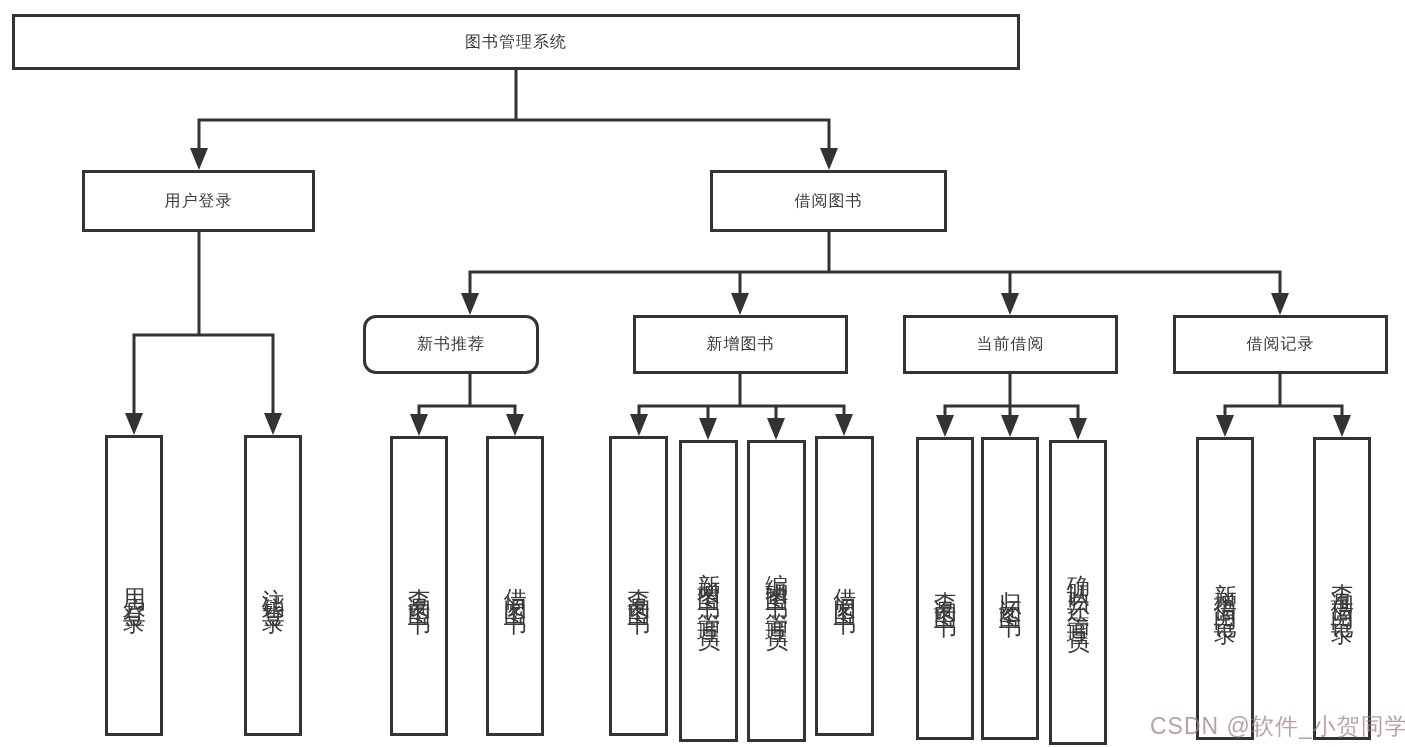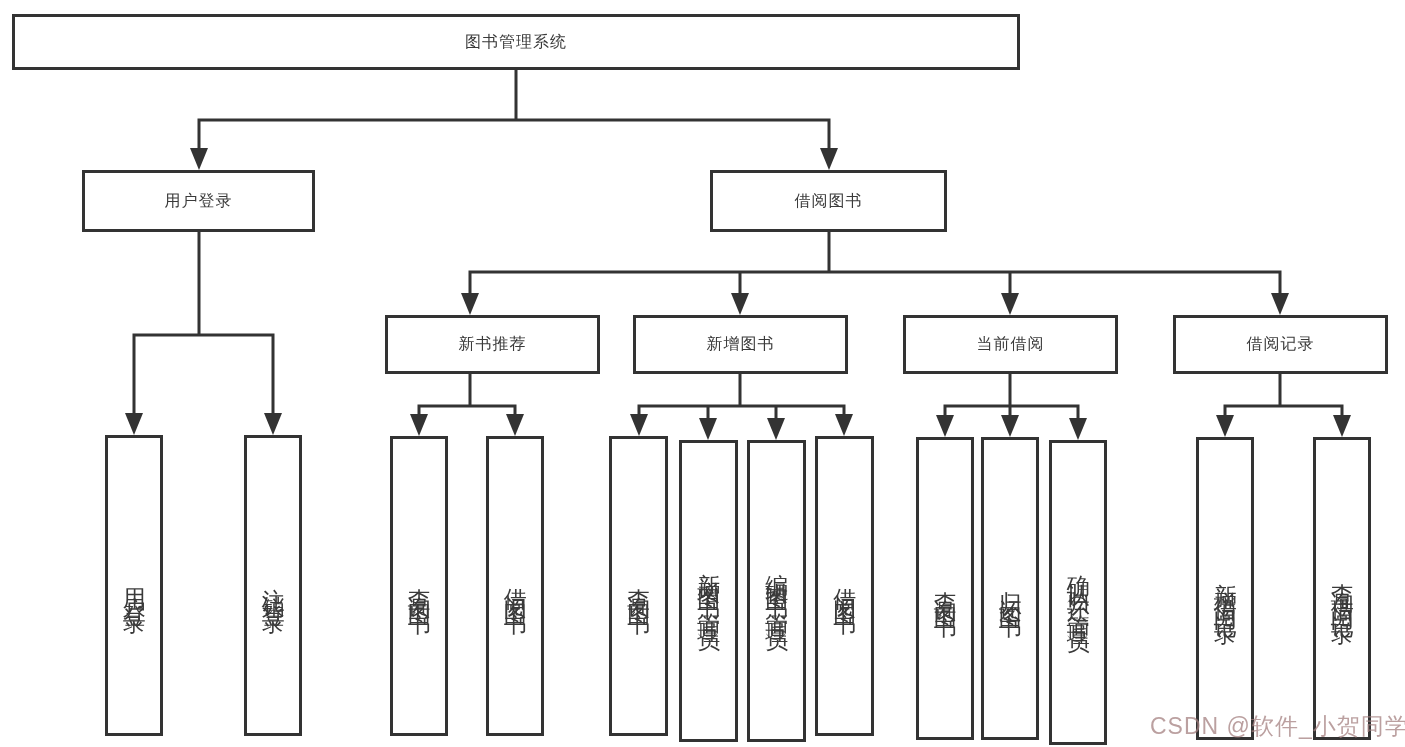--- a/index.html
+++ b/index.html
@@ -130,21 +130,21 @@
     <span>图书管理系统</span>
   </div>
 
   <div class="node hbox" style="left:82px; top:170px; width:233px; height:62px;">
     <span>用户登录</span>
   </div>
   <div class="node hbox" style="left:710px; top:170px; width:237px; height:62px;">
     <span>借阅图书</span>
   </div>
 
-  <div class="node hbox" style="left:385px; top:315px; width:215px; height:59px;">
+  <div class="node hbox" style="left:363px; top:315px; width:176px; height:59px;border-radius:13px;">
     <span>新书推荐</span>
   </div>
   <div class="node hbox" style="left:633px; top:315px; width:215px; height:59px;">
     <span>新增图书</span>
   </div>
   <div class="node hbox" style="left:903px; top:315px; width:215px; height:59px;">
     <span>当前借阅</span>
   </div>
   <div class="node hbox" style="left:1173px; top:315px; width:215px; height:59px;">
     <span>借阅记录</span>

